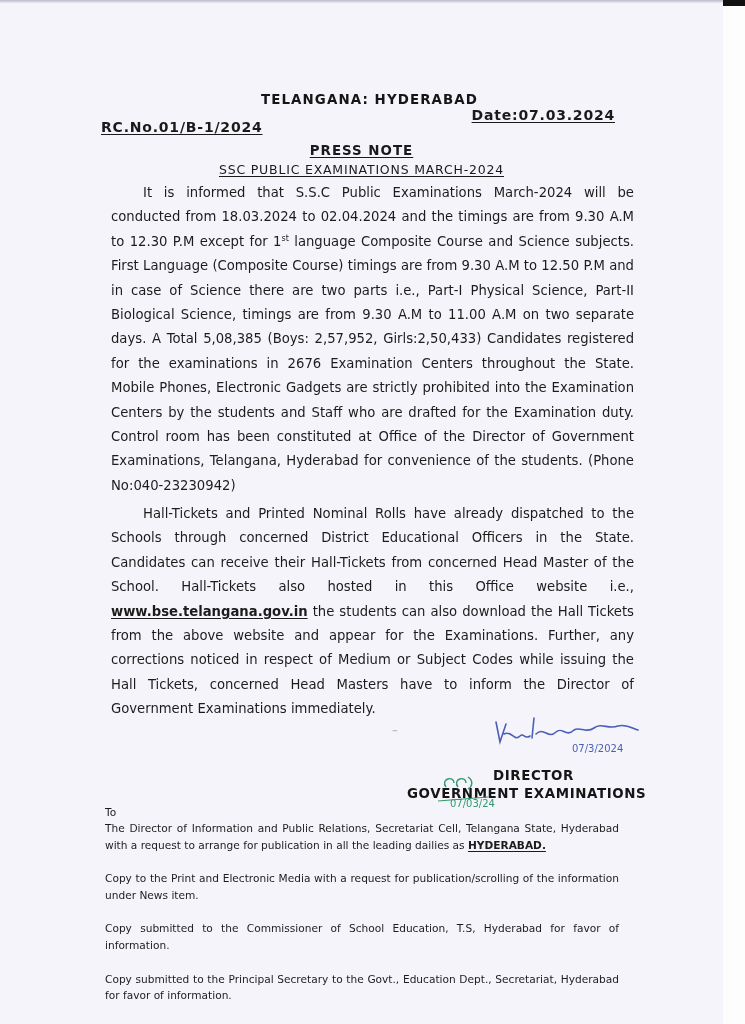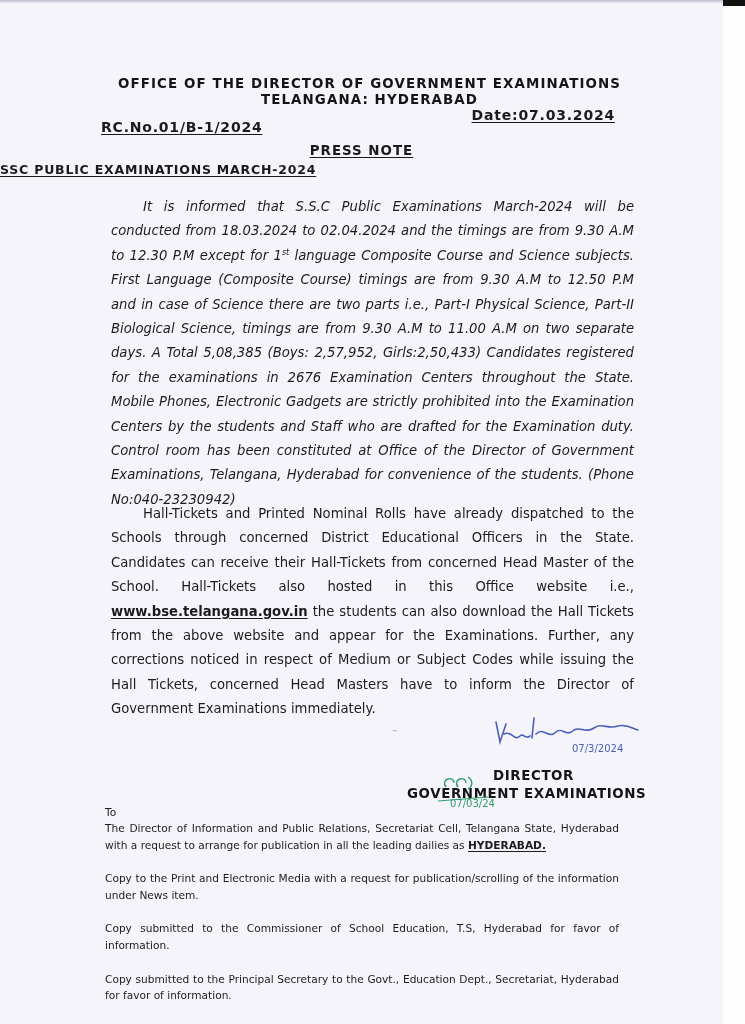--- a/index.html
+++ b/index.html
@@ -89,37 +89,38 @@
       font-size: 13.4px;
       letter-spacing: 1px;
       text-decoration: underline;
       text-underline-offset: 2px;
     }
     .subject {
       position: absolute;
       left: 0;
       width: 723px;
       top: 162px;
-      font-weight: bold;
+      text-align: center;
+      font-weight: normal;
       font-size: 12.5px;
       letter-spacing: 0.8px;
       text-decoration: underline;
       text-underline-offset: 2px;
     }
     .para {
       position: absolute;
       left: 111px;
       width: 523px;
       font-size: 13.2px;
       line-height: 24.4px;
       text-align: justify;
       text-indent: 32px;
       color: #1c1c1c;
     }
-    .p1 { top: 195px; font-style: italic; }
+    .p1 { top: 181px; }
     .p2 { top: 502px; }
     .link {
       font-weight: bold;
       text-decoration: underline;
       text-underline-offset: 2px;
     }
     sup { font-size: 8px; line-height: 0; }
     .signature {
       position: absolute;
       left: 490px;
@@ -169,21 +170,20 @@
     }
   </style>
 </head>
 <body>
 
 <div class="page">
   <div class="top-edge"></div>
   <div class="right-strip"></div>
   <div class="corner-dark"></div>
 
-  <div class="header-line h1">OFFICE OF THE DIRECTOR OF GOVERNMENT EXAMINATIONS</div>
   <div class="header-line h2">TELANGANA: HYDERABAD</div>
 
   <div class="rc-no">RC.No.01/B-1/2024</div>
   <div class="date">Date:07.03.2024</div>
 
   <div class="press-note">PRESS NOTE</div>
   <div class="subject">SSC PUBLIC EXAMINATIONS MARCH-2024</div>
 
   <div class="para p1">
     <span>It is informed that S.S.C Public Examinations March-2024 will be conducted from 18.03.2024 to 02.04.2024 and the timings are from 9.30 A.M to 12.30 P.M except for 1</span><sup>st</sup><span> language Composite Course and Science subjects. First Language (Composite Course) timings are from 9.30 A.M to 12.50 P.M and in case of Science there are two parts i.e., Part-I Physical Science, Part-II Biological Science, timings are from 9.30 A.M to 11.00 A.M on two separate days. A Total 5,08,385 (Boys: 2,57,952, Girls:2,50,433) Candidates registered for the examinations in 2676 Examination Centers throughout the State. Mobile Phones, Electronic Gadgets are strictly prohibited into the Examination Centers by the students and Staff who are drafted for the Examination duty. Control room has been constituted at Office of the Director of Government Examinations, Telangana, Hyderabad for convenience of the students. (Phone No:040-23230942)</span>

